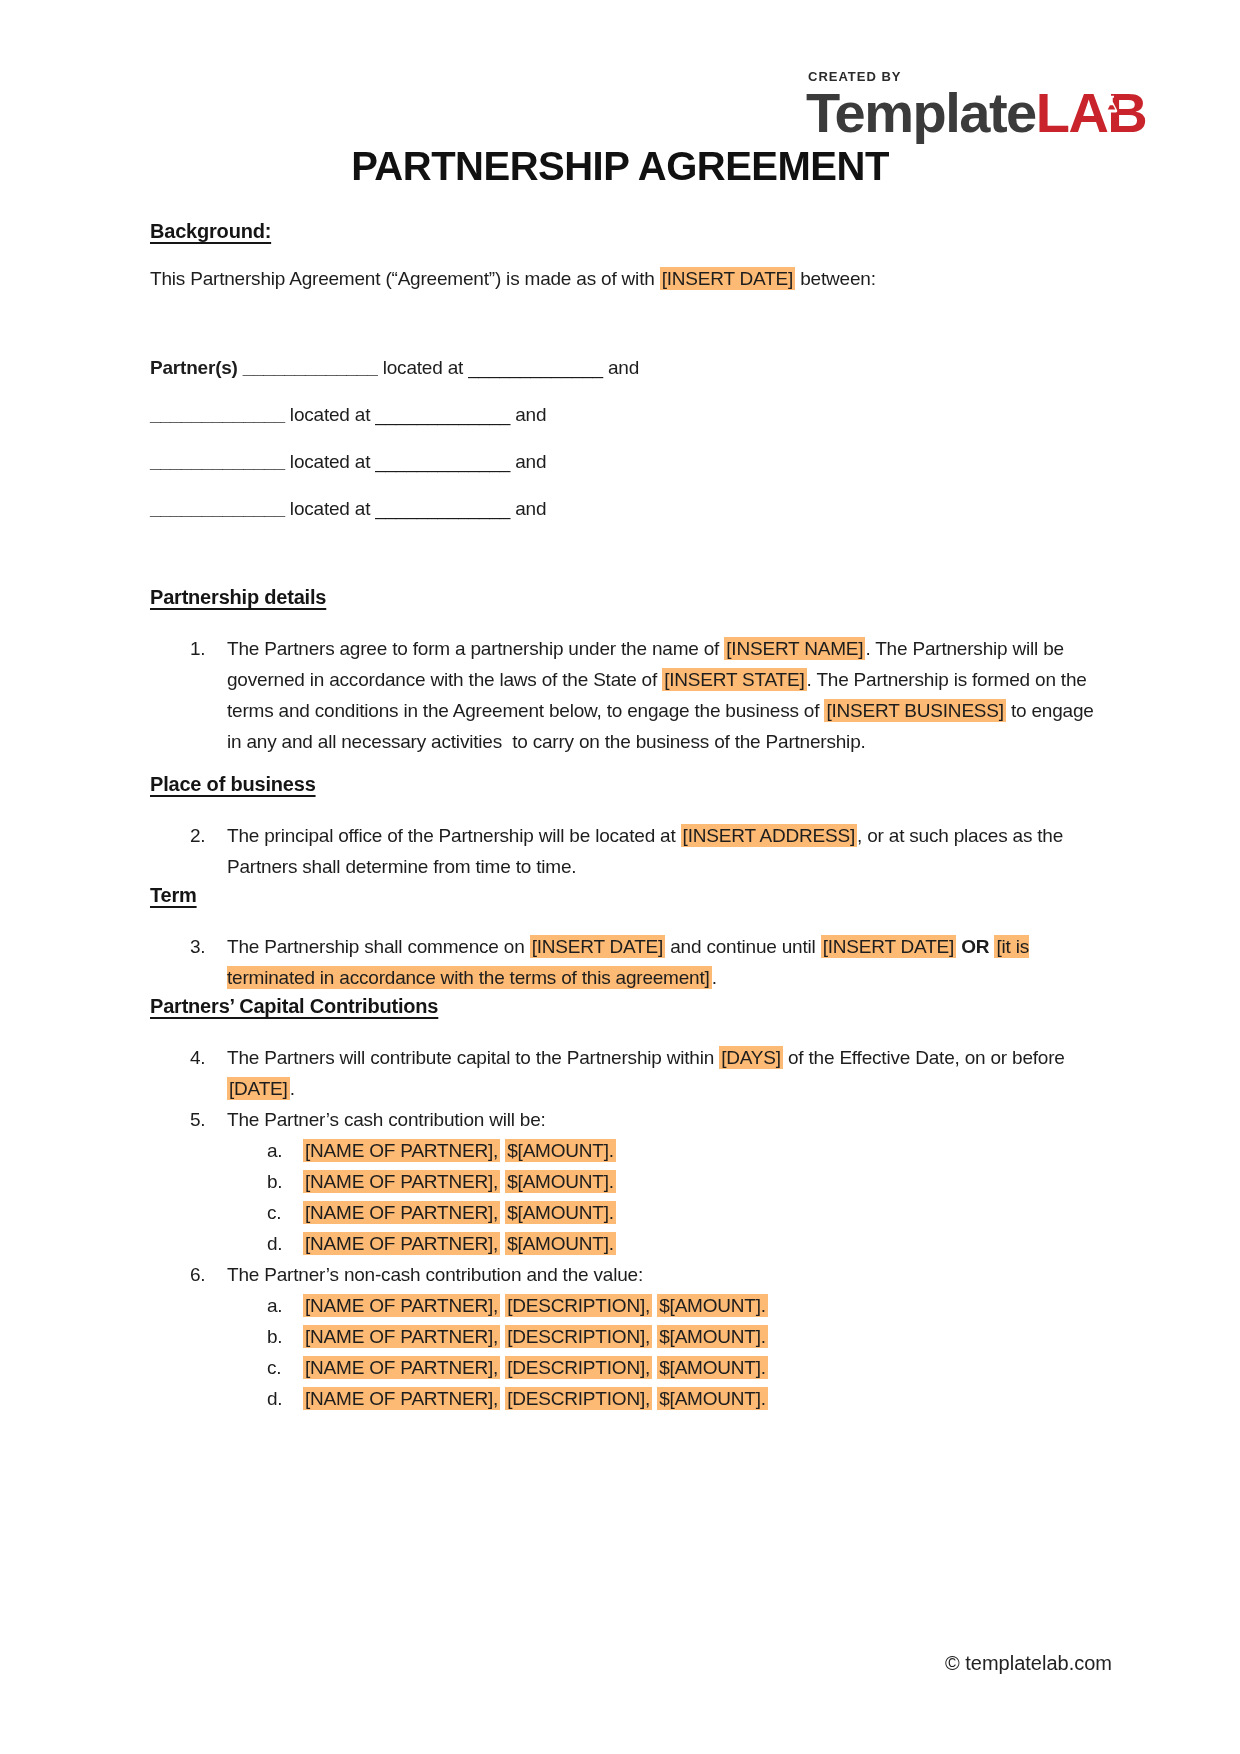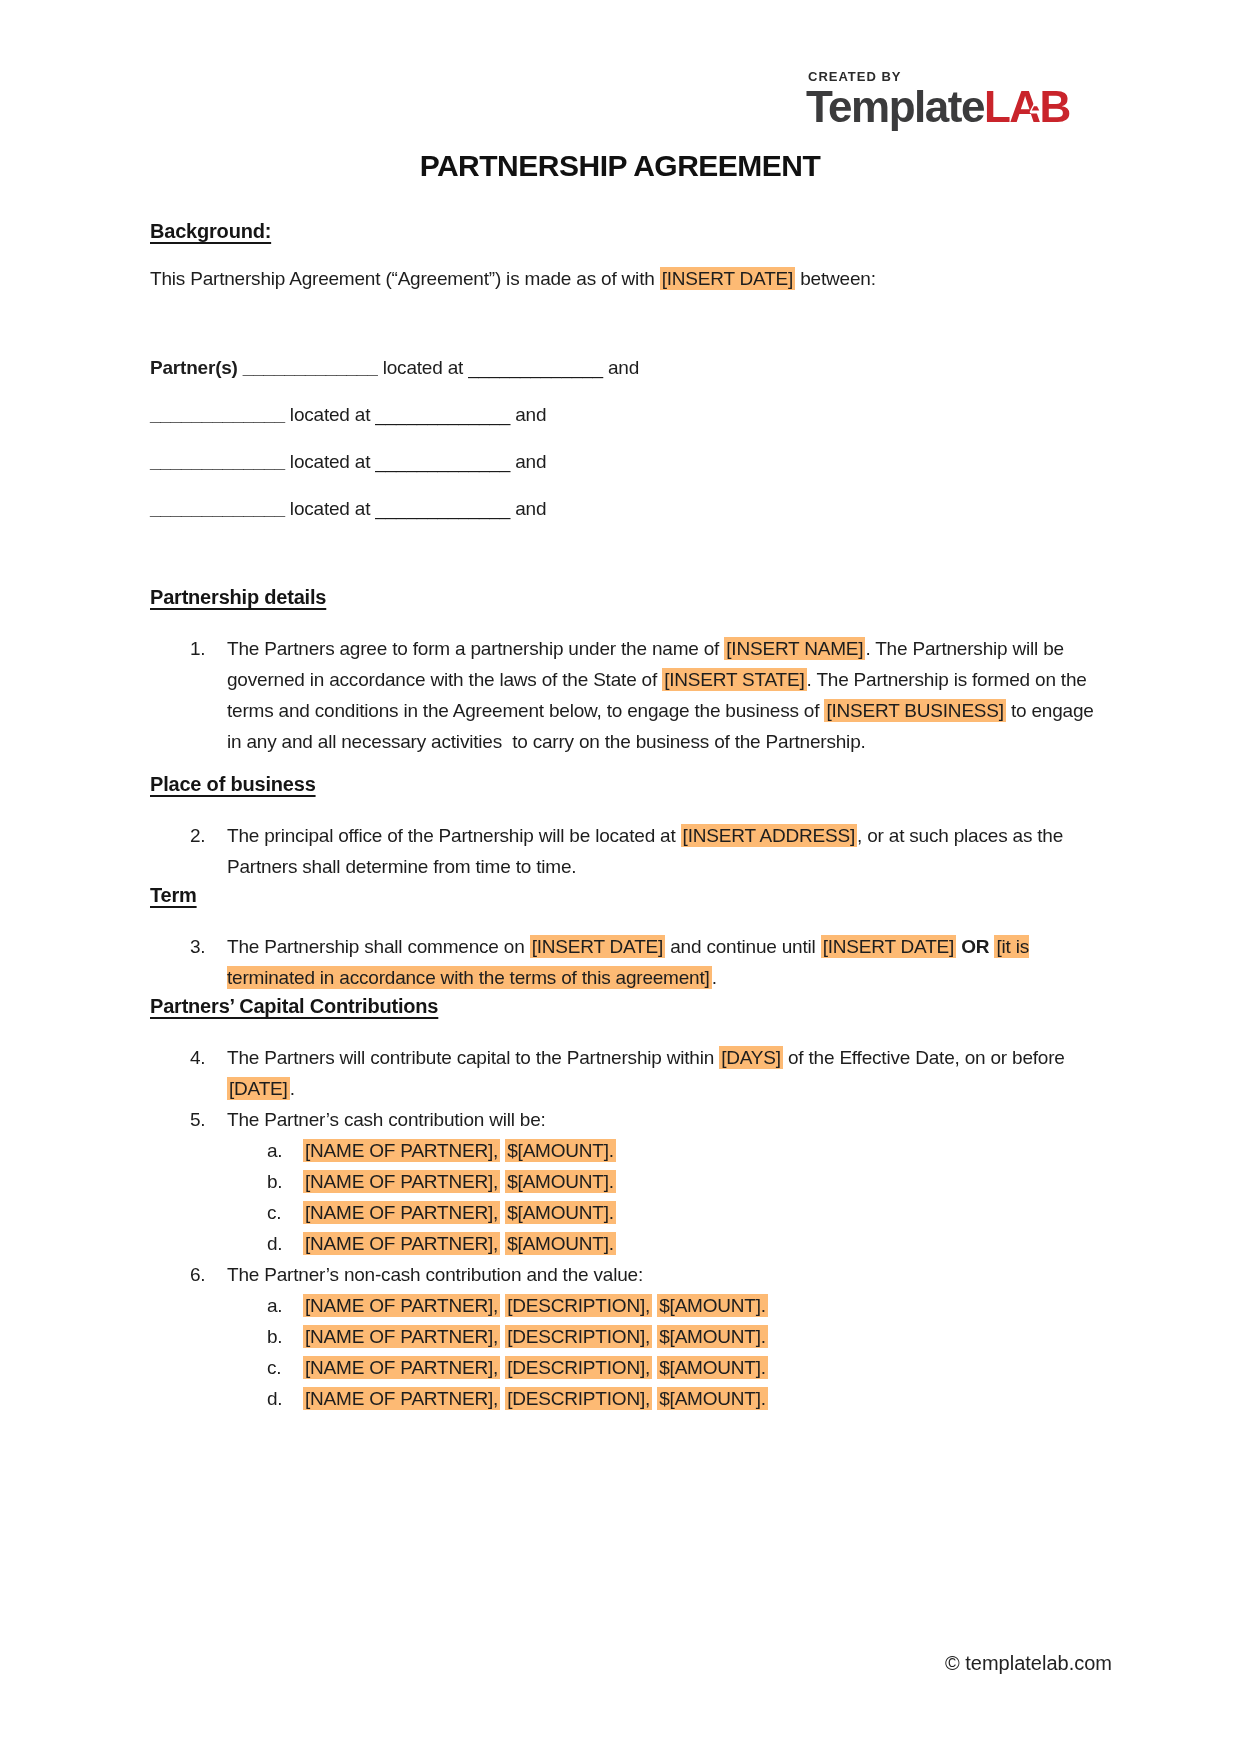--- a/index.html
+++ b/index.html
@@ -8,29 +8,29 @@
     width:1240px;height:1754px;
     background:#ffffff;
     font-family:"Liberation Sans", sans-serif;
     color:#1d1d1d;
     overflow:hidden;
     letter-spacing:-0.2px;
   }
   
   .logo{position:absolute;top:70px;left:806px;line-height:1;}
   .created-by{font-size:13px;font-weight:700;color:#2b2b2b;letter-spacing:1px;margin:0 0 2px 2px;}
-  .brand{font-size:44px;font-weight:700;letter-spacing:-1.5px;white-space:nowrap;}
+  .brand{font-size:56px;font-weight:700;letter-spacing:-1.5px;white-space:nowrap;}
   .brand-template{color:#3b3b3c;}
   .brand-lab{color:#c9242b;font-weight:800;position:relative;}
   .brand-lab .flask{position:absolute;right:27px;top:14px;width:15px;height:19px;}
   
   .title{
     margin:146px 0 0;
     text-align:center;
-    font-size:30px;line-height:40px;
+    font-size:40px;line-height:40px;
     font-weight:800;color:#111;
     letter-spacing:-0.5px;
   }
   
   .content{padding:0 145px 0 150px;font-size:19px;}
   .heading{
     font-size:20px;font-weight:700;color:#151515;
     line-height:27px;margin:0;
     text-decoration:underline;
     text-decoration-thickness:2px;

